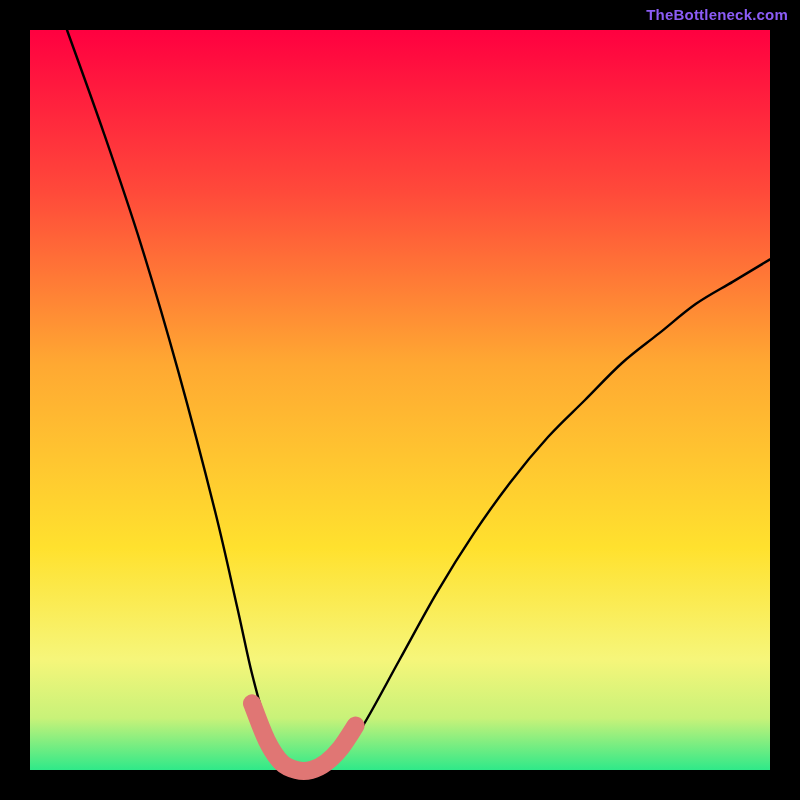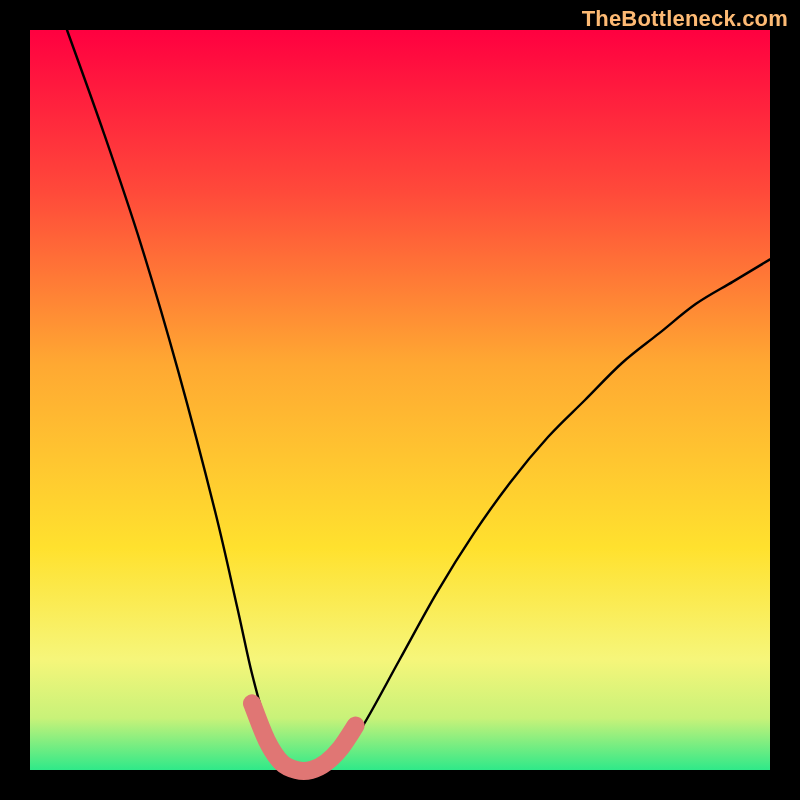--- a/index.html
+++ b/index.html
@@ -13,22 +13,22 @@
   }
   .stage {
     position: relative;
     width: 800px;
     height: 800px;
   }
   .watermark {
     position: absolute;
     top: 6px;
     right: 12px;
-    color: #fdba74;
-    font-size: 22px;
+    color: #8b5cf6;
+    font-size: 15px;
     font-weight: 600;
     letter-spacing: 0.2px;
     z-index: 50;
   }
   svg.plot {
     position: absolute;
     top: 0;
     left: 0;
     width: 800px;
     height: 800px;

